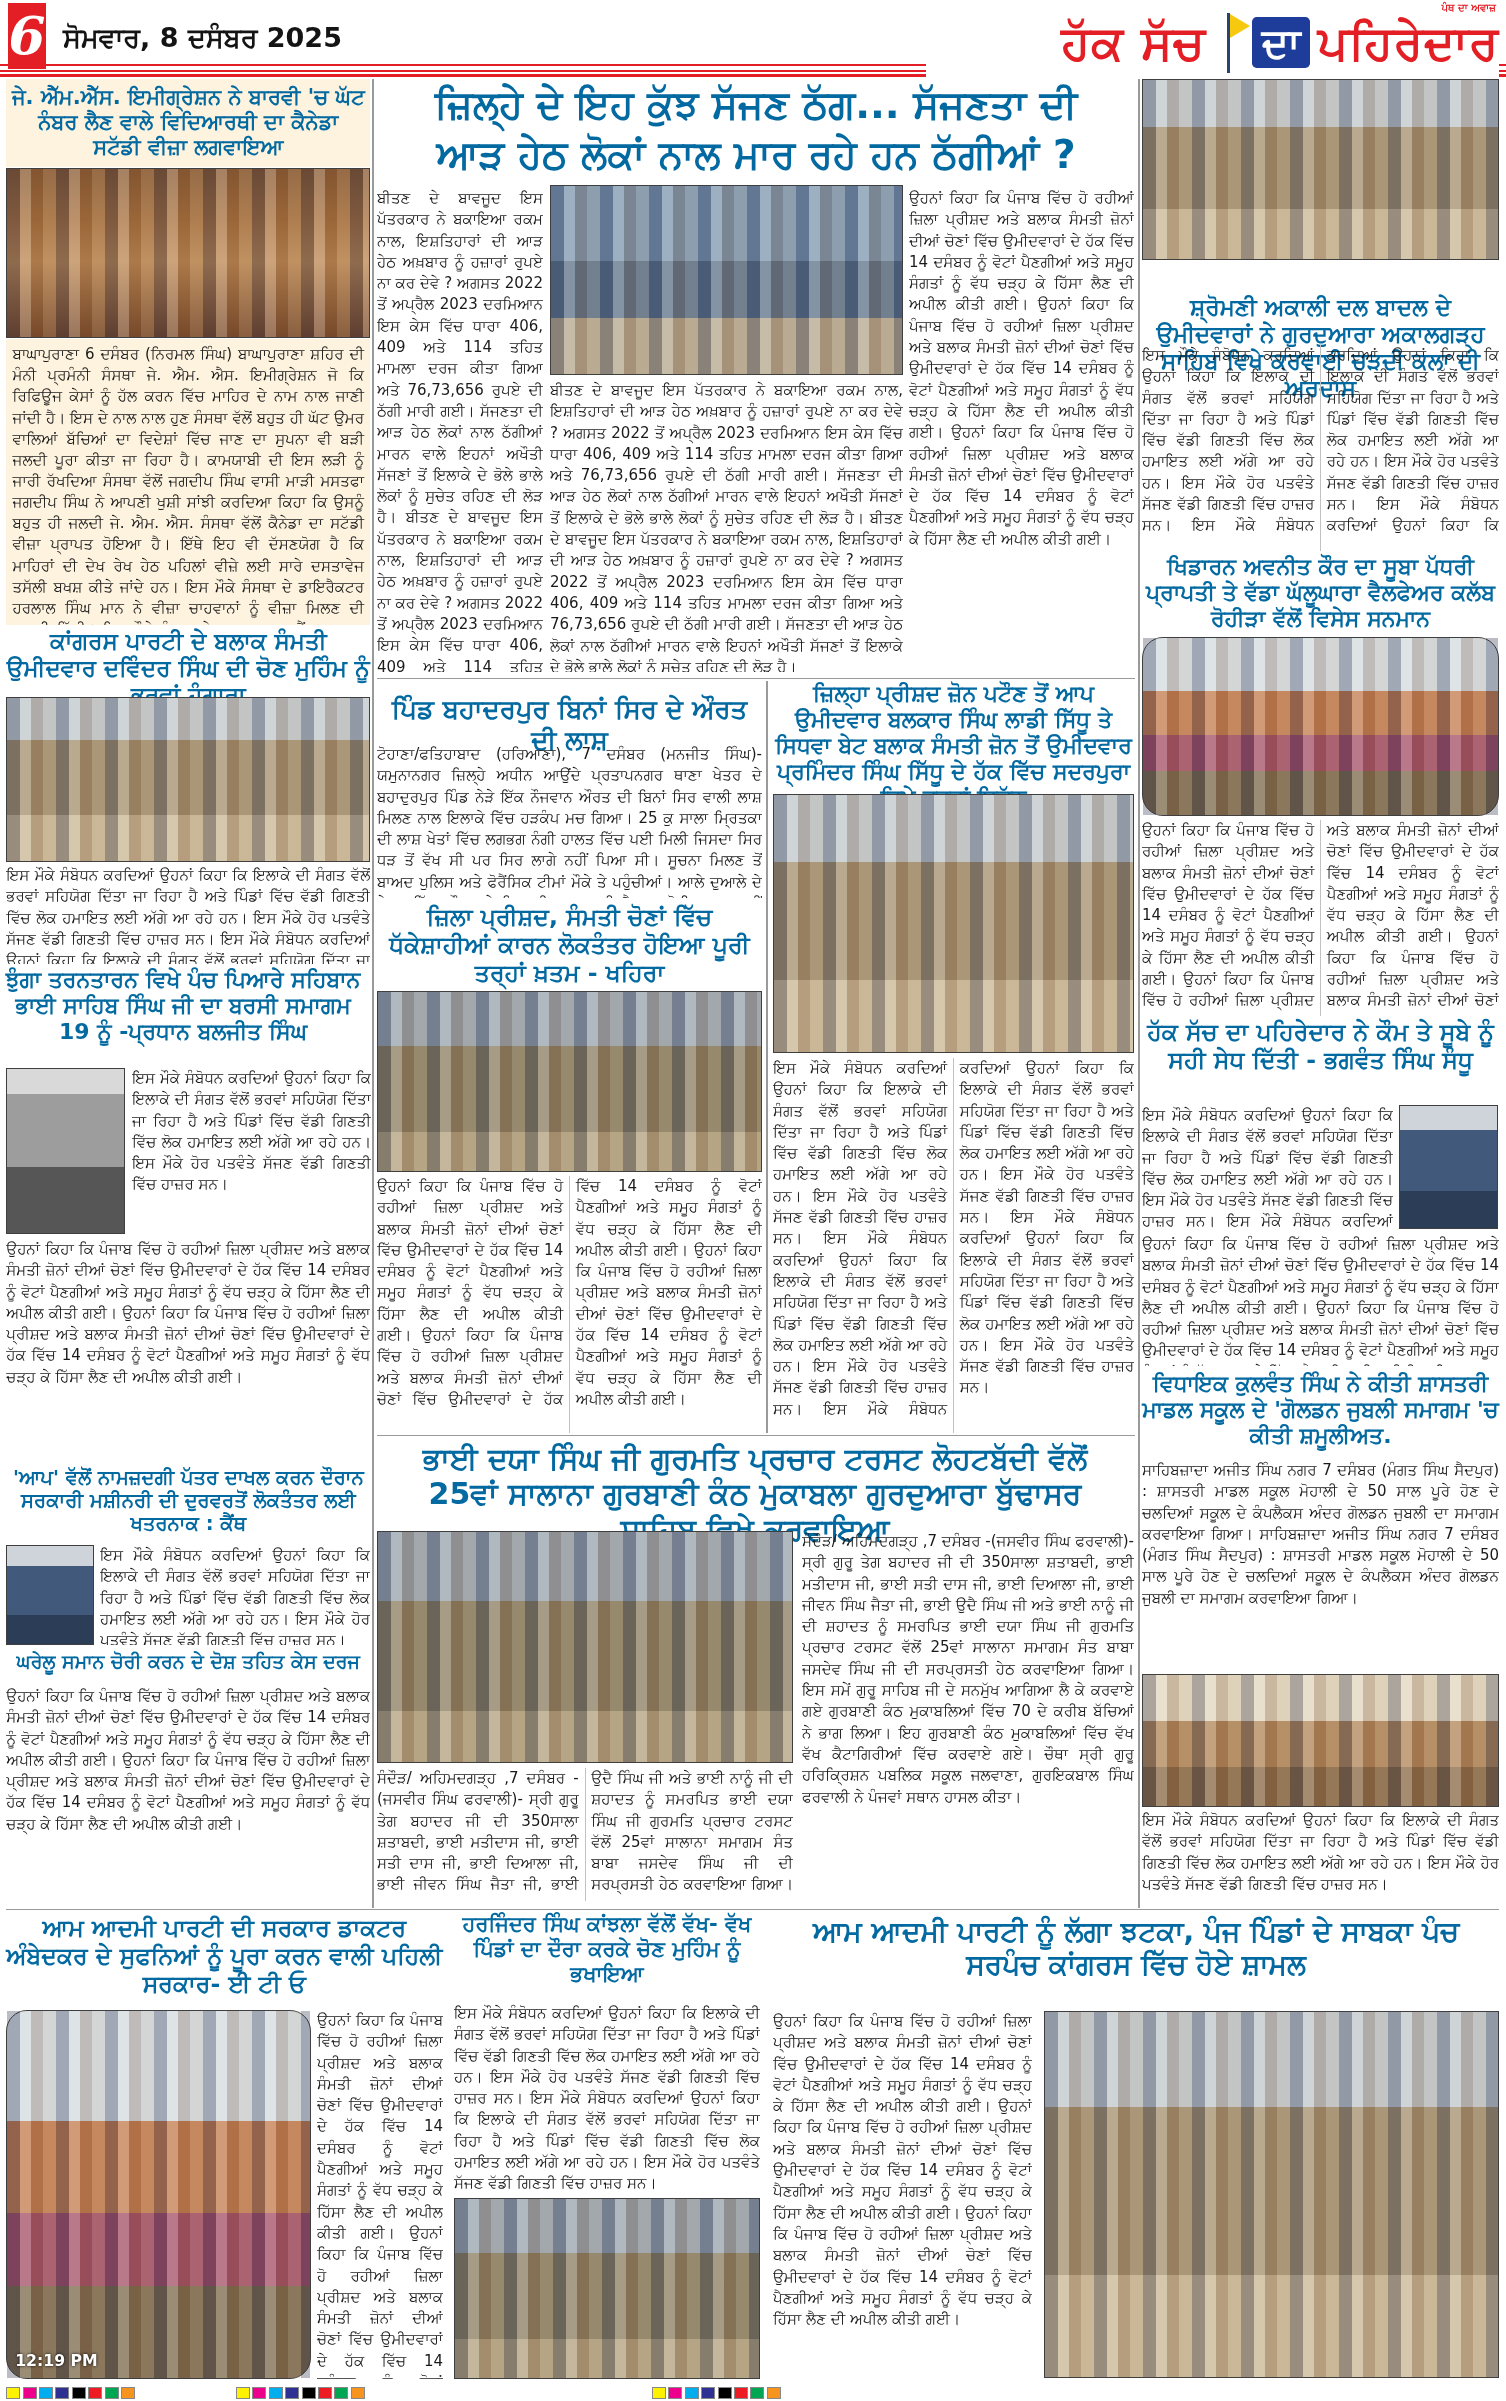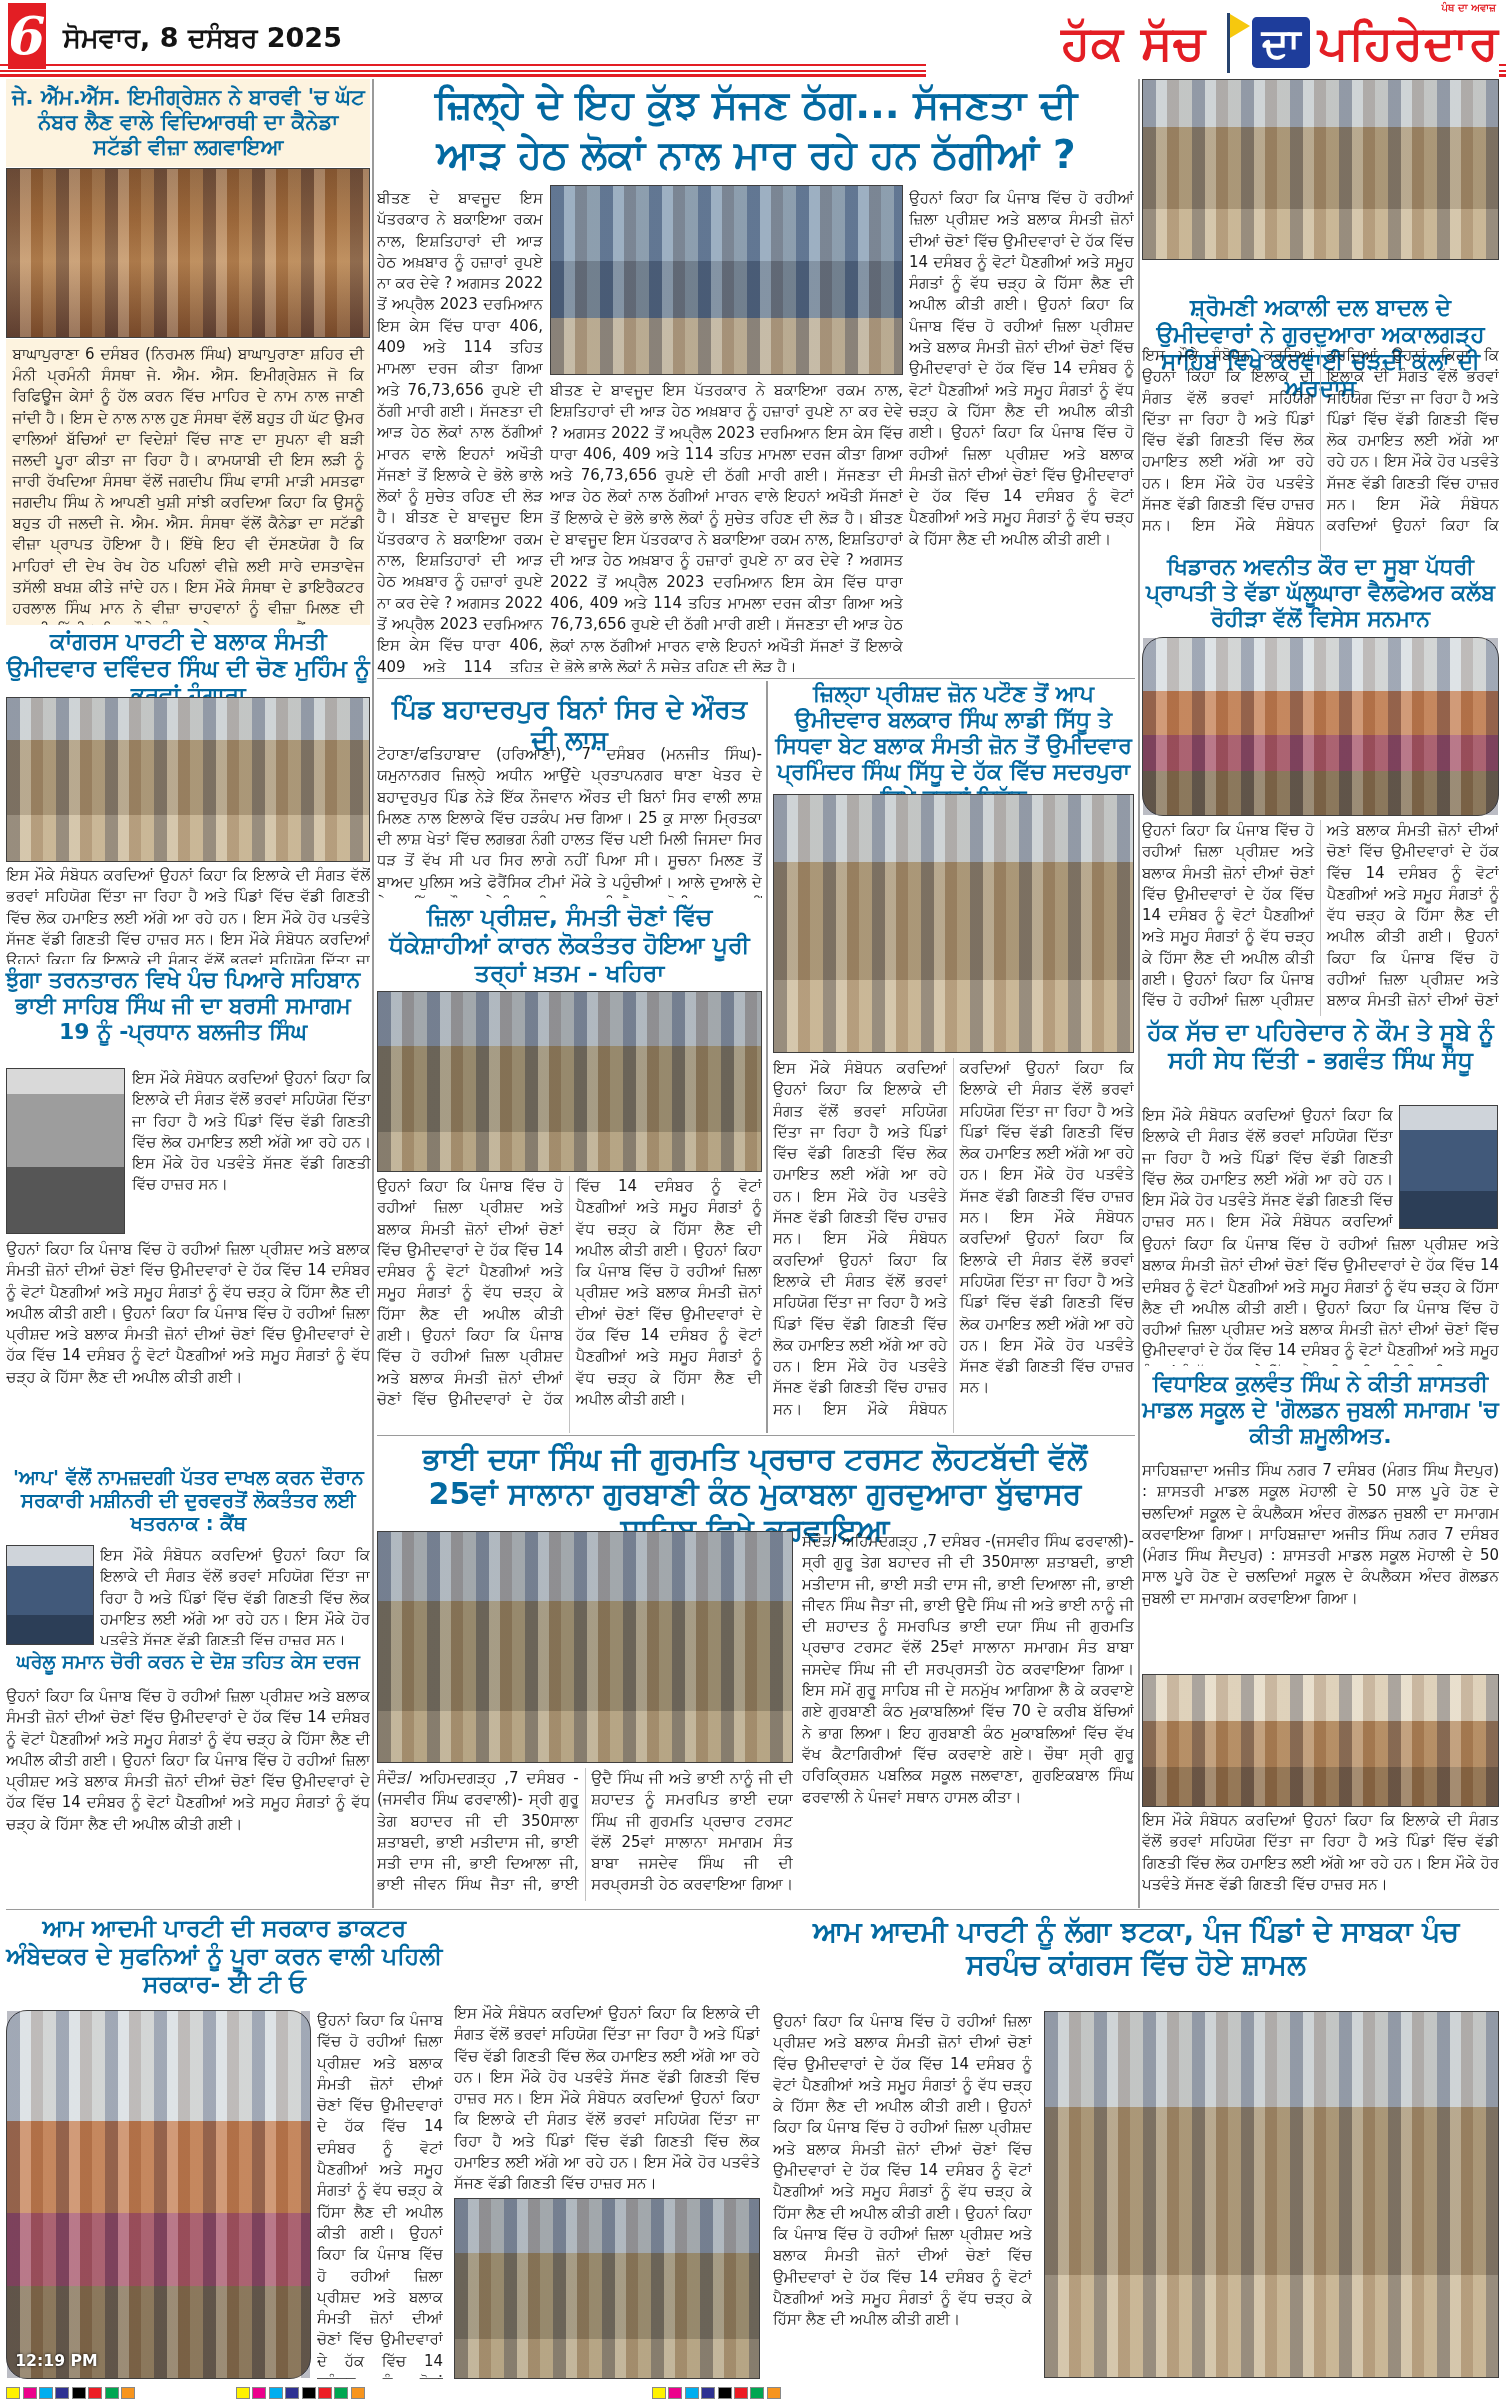--- a/index.html
+++ b/index.html
@@ -141,20 +141,21 @@
   <div class="abs body-text" style="left:1142px;top:1460px;width:357px;height:210px;">ਸਾਹਿਬਜ਼ਾਦਾ ਅਜੀਤ ਸਿੰਘ ਨਗਰ 7 ਦਸੰਬਰ (ਮੰਗਤ ਸਿੰਘ ਸੈਦਪੁਰ) : ਸ਼ਾਸਤਰੀ ਮਾਡਲ ਸਕੂਲ ਮੋਹਾਲੀ ਦੇ 50 ਸਾਲ ਪੂਰੇ ਹੋਣ ਦੇ ਚਲਦਿਆਂ ਸਕੂਲ ਦੇ ਕੰਪਲੈਕਸ ਅੰਦਰ ਗੋਲਡਨ ਜੁਬਲੀ ਦਾ ਸਮਾਗਮ ਕਰਵਾਇਆ ਗਿਆ। ਸਾਹਿਬਜ਼ਾਦਾ ਅਜੀਤ ਸਿੰਘ ਨਗਰ 7 ਦਸੰਬਰ (ਮੰਗਤ ਸਿੰਘ ਸੈਦਪੁਰ) : ਸ਼ਾਸਤਰੀ ਮਾਡਲ ਸਕੂਲ ਮੋਹਾਲੀ ਦੇ 50 ਸਾਲ ਪੂਰੇ ਹੋਣ ਦੇ ਚਲਦਿਆਂ ਸਕੂਲ ਦੇ ਕੰਪਲੈਕਸ ਅੰਦਰ ਗੋਲਡਨ ਜੁਬਲੀ ਦਾ ਸਮਾਗਮ ਕਰਵਾਇਆ ਗਿਆ।</div>
   <div class="abs photo ph-stage" style="left:1142px;top:1674px;width:357px;height:133px;"></div>
   <div class="abs body-text" style="left:1142px;top:1810px;width:357px;height:97px;">ਇਸ ਮੌਕੇ ਸੰਬੋਧਨ ਕਰਦਿਆਂ ਉਹਨਾਂ ਕਿਹਾ ਕਿ ਇਲਾਕੇ ਦੀ ਸੰਗਤ ਵੱਲੋਂ ਭਰਵਾਂ ਸਹਿਯੋਗ ਦਿੱਤਾ ਜਾ ਰਿਹਾ ਹੈ ਅਤੇ ਪਿੰਡਾਂ ਵਿੱਚ ਵੱਡੀ ਗਿਣਤੀ ਵਿੱਚ ਲੋਕ ਹਮਾਇਤ ਲਈ ਅੱਗੇ ਆ ਰਹੇ ਹਨ। ਇਸ ਮੌਕੇ ਹੋਰ ਪਤਵੰਤੇ ਸੱਜਣ ਵੱਡੀ ਗਿਣਤੀ ਵਿੱਚ ਹਾਜ਼ਰ ਸਨ।</div>
 
   <div class="abs headline" style="left:6.3px;top:1915px;width:436px;height:91px;font-size:23.6px;">ਆਮ ਆਦਮੀ ਪਾਰਟੀ ਦੀ ਸਰਕਾਰ ਡਾਕਟਰ ਅੰਬੇਦਕਰ ਦੇ ਸੁਫਨਿਆਂ ਨੂੰ ਪੂਰਾ ਕਰਨ ਵਾਲੀ ਪਹਿਲੀ ਸਰਕਾਰ- ਈ ਟੀ ਓ</div>
   <div class="abs photo ph-festive" style="left:6.3px;top:2010px;width:305px;height:369px;">
     <span class="timestamp">12:19 PM</span>
   </div>
   <div class="abs body-text" style="left:317px;top:2010px;width:126px;height:369px;">ਉਹਨਾਂ ਕਿਹਾ ਕਿ ਪੰਜਾਬ ਵਿੱਚ ਹੋ ਰਹੀਆਂ ਜ਼ਿਲਾ ਪ੍ਰੀਸ਼ਦ ਅਤੇ ਬਲਾਕ ਸੰਮਤੀ ਜ਼ੋਨਾਂ ਦੀਆਂ ਚੋਣਾਂ ਵਿੱਚ ਉਮੀਦਵਾਰਾਂ ਦੇ ਹੱਕ ਵਿੱਚ 14 ਦਸੰਬਰ ਨੂੰ ਵੋਟਾਂ ਪੈਣਗੀਆਂ ਅਤੇ ਸਮੂਹ ਸੰਗਤਾਂ ਨੂੰ ਵੱਧ ਚੜ੍ਹ ਕੇ ਹਿੱਸਾ ਲੈਣ ਦੀ ਅਪੀਲ ਕੀਤੀ ਗਈ। ਉਹਨਾਂ ਕਿਹਾ ਕਿ ਪੰਜਾਬ ਵਿੱਚ ਹੋ ਰਹੀਆਂ ਜ਼ਿਲਾ ਪ੍ਰੀਸ਼ਦ ਅਤੇ ਬਲਾਕ ਸੰਮਤੀ ਜ਼ੋਨਾਂ ਦੀਆਂ ਚੋਣਾਂ ਵਿੱਚ ਉਮੀਦਵਾਰਾਂ ਦੇ ਹੱਕ ਵਿੱਚ 14 ਦਸੰਬਰ ਨੂੰ ਵੋਟਾਂ ਪੈਣਗੀਆਂ ਅਤੇ ਸਮੂਹ ਸੰਗਤਾਂ ਨੂੰ ਵੱਧ ਚੜ੍ਹ ਕੇ ਹਿੱਸਾ ਲੈਣ ਦੀ ਅਪੀਲ ਕੀਤੀ ਗਈ। ਉਹਨਾਂ ਕਿਹਾ ਕਿ ਪੰਜਾਬ ਵਿੱਚ ਹੋ ਰਹੀਆਂ ਜ਼ਿਲਾ ਪ੍ਰੀਸ਼ਦ ਅਤੇ ਬਲਾਕ ਸੰਮਤੀ ਜ਼ੋਨਾਂ ਦੀਆਂ ਚੋਣਾਂ ਵਿੱਚ ਉਮੀਦਵਾਰਾਂ ਦੇ ਹੱਕ ਵਿੱਚ 14 ਦਸੰਬਰ ਨੂੰ ਵੋਟਾਂ ਪੈਣਗੀਆਂ ਅਤੇ ਸਮੂਹ ਸੰਗਤਾਂ ਨੂੰ ਵੱਧ ਚੜ੍ਹ ਕੇ ਹਿੱਸਾ ਲੈਣ ਦੀ ਅਪੀਲ ਕੀਤੀ ਗਈ।</div>
 
+  <div class="abs headline" style="left:454px;top:1912px;width:306px;height:88px;font-size:21px;">ਹਰਜਿੰਦਰ ਸਿੰਘ ਕਾਂਝਲਾ ਵੱਲੋਂ ਵੱਖ- ਵੱਖ ਪਿੰਡਾਂ ਦਾ ਦੌਰਾ ਕਰਕੇ ਚੋਣ ਮੁਹਿੰਮ ਨੂੰ ਭਖਾਇਆ</div>
   <div class="abs body-text" style="left:454px;top:2003px;width:306px;height:192px;">ਇਸ ਮੌਕੇ ਸੰਬੋਧਨ ਕਰਦਿਆਂ ਉਹਨਾਂ ਕਿਹਾ ਕਿ ਇਲਾਕੇ ਦੀ ਸੰਗਤ ਵੱਲੋਂ ਭਰਵਾਂ ਸਹਿਯੋਗ ਦਿੱਤਾ ਜਾ ਰਿਹਾ ਹੈ ਅਤੇ ਪਿੰਡਾਂ ਵਿੱਚ ਵੱਡੀ ਗਿਣਤੀ ਵਿੱਚ ਲੋਕ ਹਮਾਇਤ ਲਈ ਅੱਗੇ ਆ ਰਹੇ ਹਨ। ਇਸ ਮੌਕੇ ਹੋਰ ਪਤਵੰਤੇ ਸੱਜਣ ਵੱਡੀ ਗਿਣਤੀ ਵਿੱਚ ਹਾਜ਼ਰ ਸਨ। ਇਸ ਮੌਕੇ ਸੰਬੋਧਨ ਕਰਦਿਆਂ ਉਹਨਾਂ ਕਿਹਾ ਕਿ ਇਲਾਕੇ ਦੀ ਸੰਗਤ ਵੱਲੋਂ ਭਰਵਾਂ ਸਹਿਯੋਗ ਦਿੱਤਾ ਜਾ ਰਿਹਾ ਹੈ ਅਤੇ ਪਿੰਡਾਂ ਵਿੱਚ ਵੱਡੀ ਗਿਣਤੀ ਵਿੱਚ ਲੋਕ ਹਮਾਇਤ ਲਈ ਅੱਗੇ ਆ ਰਹੇ ਹਨ। ਇਸ ਮੌਕੇ ਹੋਰ ਪਤਵੰਤੇ ਸੱਜਣ ਵੱਡੀ ਗਿਣਤੀ ਵਿੱਚ ਹਾਜ਼ਰ ਸਨ।</div>
   <div class="abs photo ph-group" style="left:454px;top:2198px;width:306px;height:181px;"></div>
 
   <div class="abs headline" style="left:773px;top:1915px;width:726px;height:93px;font-size:28px;">ਆਮ ਆਦਮੀ ਪਾਰਟੀ ਨੂੰ ਲੱਗਾ ਝਟਕਾ, ਪੰਜ ਪਿੰਡਾਂ ਦੇ ਸਾਬਕਾ ਪੰਚ ਸਰਪੰਚ ਕਾਂਗਰਸ ਵਿੱਚ ਹੋਏ ਸ਼ਾਮਲ</div>
   <div class="abs body-text" style="left:773px;top:2011px;width:259px;height:367px;">ਉਹਨਾਂ ਕਿਹਾ ਕਿ ਪੰਜਾਬ ਵਿੱਚ ਹੋ ਰਹੀਆਂ ਜ਼ਿਲਾ ਪ੍ਰੀਸ਼ਦ ਅਤੇ ਬਲਾਕ ਸੰਮਤੀ ਜ਼ੋਨਾਂ ਦੀਆਂ ਚੋਣਾਂ ਵਿੱਚ ਉਮੀਦਵਾਰਾਂ ਦੇ ਹੱਕ ਵਿੱਚ 14 ਦਸੰਬਰ ਨੂੰ ਵੋਟਾਂ ਪੈਣਗੀਆਂ ਅਤੇ ਸਮੂਹ ਸੰਗਤਾਂ ਨੂੰ ਵੱਧ ਚੜ੍ਹ ਕੇ ਹਿੱਸਾ ਲੈਣ ਦੀ ਅਪੀਲ ਕੀਤੀ ਗਈ। ਉਹਨਾਂ ਕਿਹਾ ਕਿ ਪੰਜਾਬ ਵਿੱਚ ਹੋ ਰਹੀਆਂ ਜ਼ਿਲਾ ਪ੍ਰੀਸ਼ਦ ਅਤੇ ਬਲਾਕ ਸੰਮਤੀ ਜ਼ੋਨਾਂ ਦੀਆਂ ਚੋਣਾਂ ਵਿੱਚ ਉਮੀਦਵਾਰਾਂ ਦੇ ਹੱਕ ਵਿੱਚ 14 ਦਸੰਬਰ ਨੂੰ ਵੋਟਾਂ ਪੈਣਗੀਆਂ ਅਤੇ ਸਮੂਹ ਸੰਗਤਾਂ ਨੂੰ ਵੱਧ ਚੜ੍ਹ ਕੇ ਹਿੱਸਾ ਲੈਣ ਦੀ ਅਪੀਲ ਕੀਤੀ ਗਈ। ਉਹਨਾਂ ਕਿਹਾ ਕਿ ਪੰਜਾਬ ਵਿੱਚ ਹੋ ਰਹੀਆਂ ਜ਼ਿਲਾ ਪ੍ਰੀਸ਼ਦ ਅਤੇ ਬਲਾਕ ਸੰਮਤੀ ਜ਼ੋਨਾਂ ਦੀਆਂ ਚੋਣਾਂ ਵਿੱਚ ਉਮੀਦਵਾਰਾਂ ਦੇ ਹੱਕ ਵਿੱਚ 14 ਦਸੰਬਰ ਨੂੰ ਵੋਟਾਂ ਪੈਣਗੀਆਂ ਅਤੇ ਸਮੂਹ ਸੰਗਤਾਂ ਨੂੰ ਵੱਧ ਚੜ੍ਹ ਕੇ ਹਿੱਸਾ ਲੈਣ ਦੀ ਅਪੀਲ ਕੀਤੀ ਗਈ।</div>
   <div class="abs photo ph-crowd" style="left:1044px;top:2011px;width:455px;height:367px;"></div>
 
   <div class="abs swatches" style="left:6.3px;top:2387px;">
       <div style="background: rgb(255, 242, 0);"></div>
       <div style="background: rgb(236, 0, 140);"></div>

